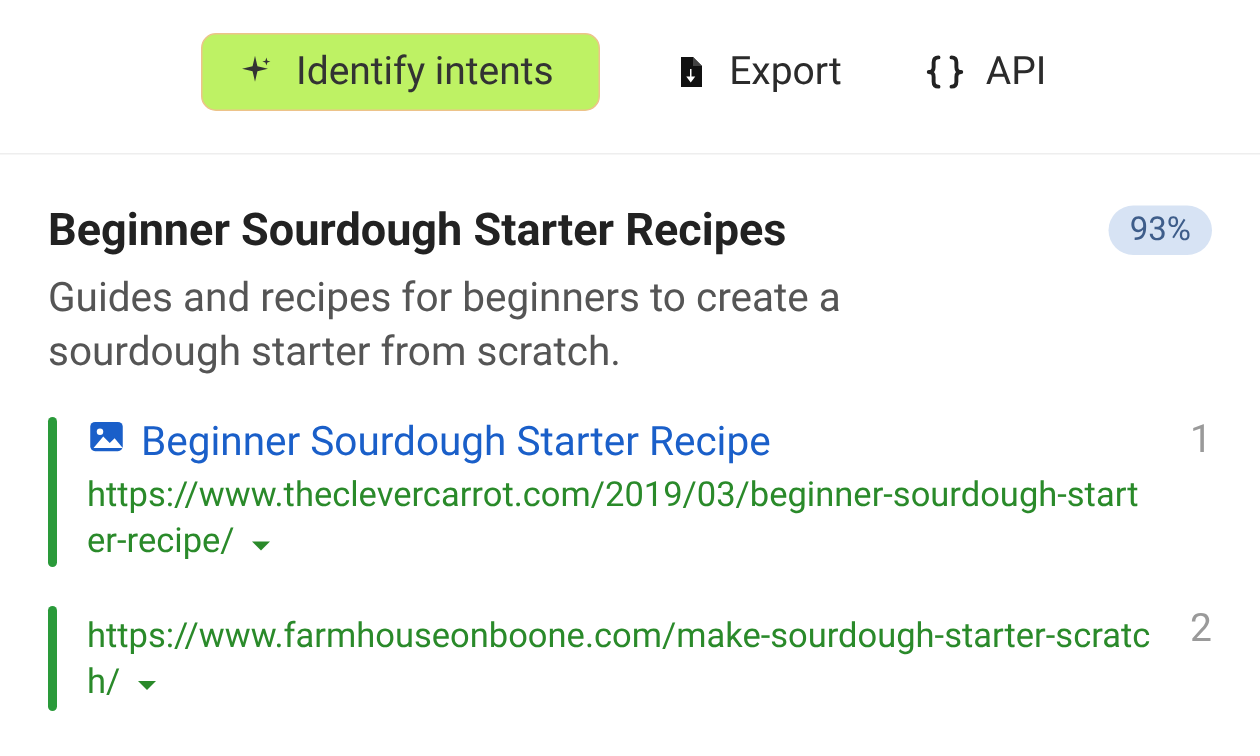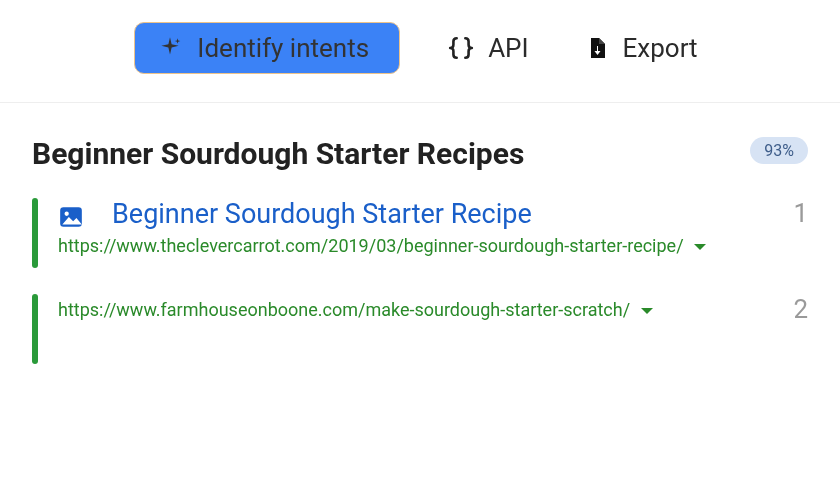--- a/index.html
+++ b/index.html
@@ -20,53 +20,53 @@
   }
   .btn {
     display: inline-flex;
     align-items: center;
     gap: 14px;
     font-size: 26px;
     cursor: pointer;
     color: #2b2b2b;
   }
   .btn-primary {
-    background: #3b82f6;
+    background: #bef264;
     border: 1px solid #edc38a;
     border-radius: 10px;
     padding: 10px 30px 10px 22px;
     color: #333;
   }
   .btn-plain {
     padding: 10px 8px;
     font-weight: 400;
   }
   .icon { display:inline-flex; }
   .content { padding: 34px 32px 0; }
   .topic-row { display:flex; align-items:flex-start; justify-content:space-between; gap:16px; }
   .topic-title { font-weight:700; font-size:30px; color:#222; line-height:1.15;text-align:center; }
   .badge {
-    background:#d7e3f4; color:#3e5d8a; font-size:16px;
+    background:#d7e3f4; color:#3e5d8a; font-size:22px;
     padding:4px 14px; border-radius:18px; white-space:nowrap;
   }
   .topic-desc {
     font-size:27px; color:#555; line-height:1.35; margin-top:8px;
     max-width: 640px;
   }
   .results { margin-top:26px; }
   .result {
     display:flex; align-items:flex-start; gap:20px; margin-bottom:26px;
   }
   .bar { width:6px; background:#2a9a3a; border-radius:3px; align-self:stretch; min-height:70px; }
   .result-body { flex:1; }
   .rank { color:#9a9a9a; font-size:26px; padding-left:6px; }
-  .result-title-line { display:flex; align-items:flex-end; gap:28px; }
+  .result-title-line { display:flex; align-items:flex-start; gap:10px; }
   .result-title { color:#1a5fc9; font-size:27px; cursor:pointer; }
   .result-url {
-    color:#2a8a2a; font-size:18px; line-height:1.35;
+    color:#2a8a2a; font-size:23px; line-height:1.35;
     word-break: break-all; margin-top:4px;
   }
   .caret {
     display:inline-block; margin-left:4px; vertical-align:middle;
   }
   .img-icon svg { display:block; }
 </style>
 </head>
 <body>
 
@@ -76,46 +76,47 @@
       <svg width="26" height="26" viewBox="0 0 24 24" fill="none" stroke="#333" stroke-width="2">
         <path d="M12 2 L13.5 8.5 L20 10 L13.5 11.5 L12 18 L10.5 11.5 L4 10 L10.5 8.5 Z" fill="#333" stroke="none"></path>
         <path d="M19 3 L19.6 5 L21.5 5.6 L19.6 6.2 L19 8 L18.4 6.2 L16.5 5.6 L18.4 5 Z" fill="#333" stroke="none"></path>
       </svg>
     </span>
     <span>Identify intents</span>
   </div>
 
   <div class="btn btn-plain">
     <span class="icon">
-      <svg width="26" height="26" viewBox="0 0 24 24" fill="none" stroke="#222" stroke-width="2.4" stroke-linecap="round" stroke-linejoin="round">
-        <path d="M8 3 Q5 3 5 6 L5 9 Q5 12 2 12 Q5 12 5 15 L5 18 Q5 21 8 21"></path>
-        <path d="M16 3 Q19 3 19 6 L19 9 Q19 12 22 12 Q19 12 19 15 L19 18 Q19 21 16 21"></path>
-      </svg>
-    </span>
-    <span>API</span>
-  </div>
-
-  <div class="btn btn-plain">
-    <span class="icon">
       <svg width="24" height="26" viewBox="0 0 24 24">
         <path d="M6 2 L14 2 L20 8 L20 22 L6 22 Z" fill="#111"></path>
         <path d="M14 2 L14 8 L20 8 Z" fill="#444"></path>
         <path d="M13 10 L13 15 L15.5 15 L12.5 19 L9.5 15 L12 15 L12 10 Z" fill="#fff"></path>
       </svg>
     </span>
     <span>Export</span>
+  </div>
+
+  <div class="btn btn-plain">
+    <span class="icon">
+      <svg width="26" height="26" viewBox="0 0 24 24" fill="none" stroke="#222" stroke-width="2.4" stroke-linecap="round" stroke-linejoin="round">
+        <path d="M8 3 Q5 3 5 6 L5 9 Q5 12 2 12 Q5 12 5 15 L5 18 Q5 21 8 21"></path>
+        <path d="M16 3 Q19 3 19 6 L19 9 Q19 12 22 12 Q19 12 19 15 L19 18 Q19 21 16 21"></path>
+      </svg>
+    </span>
+    <span>API</span>
   </div>
 </div>
 
 <div class="content">
 
   <div class="topic-row">
     <div class="topic-title">Beginner Sourdough Starter Recipes</div>
     <div class="badge">93%</div>
   </div>
+  <div class="topic-desc">Guides and recipes for beginners to create a sourdough starter from scratch.</div>
 
   <div class="results">
 
     <div class="result">
       <div class="bar"></div>
       <div class="result-body">
         <div class="result-title-line">
           <span class="img-icon">
             <svg width="26" height="26" viewBox="0 0 24 24">
               <rect x="2" y="3" width="20" height="18" rx="3" fill="#1a5fc9"></rect>

